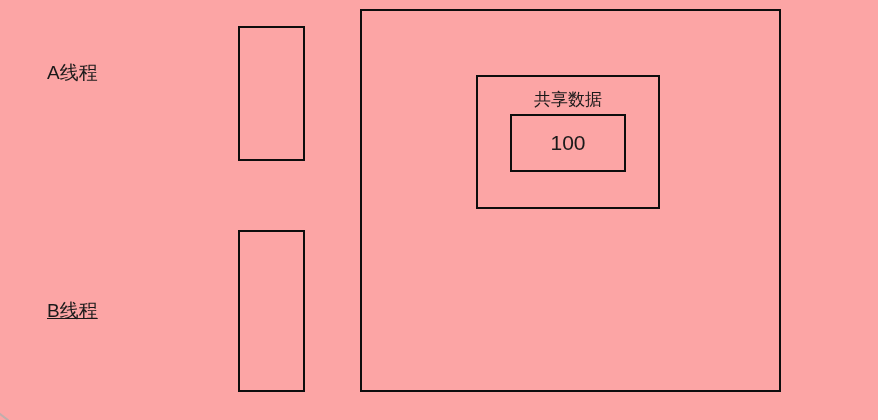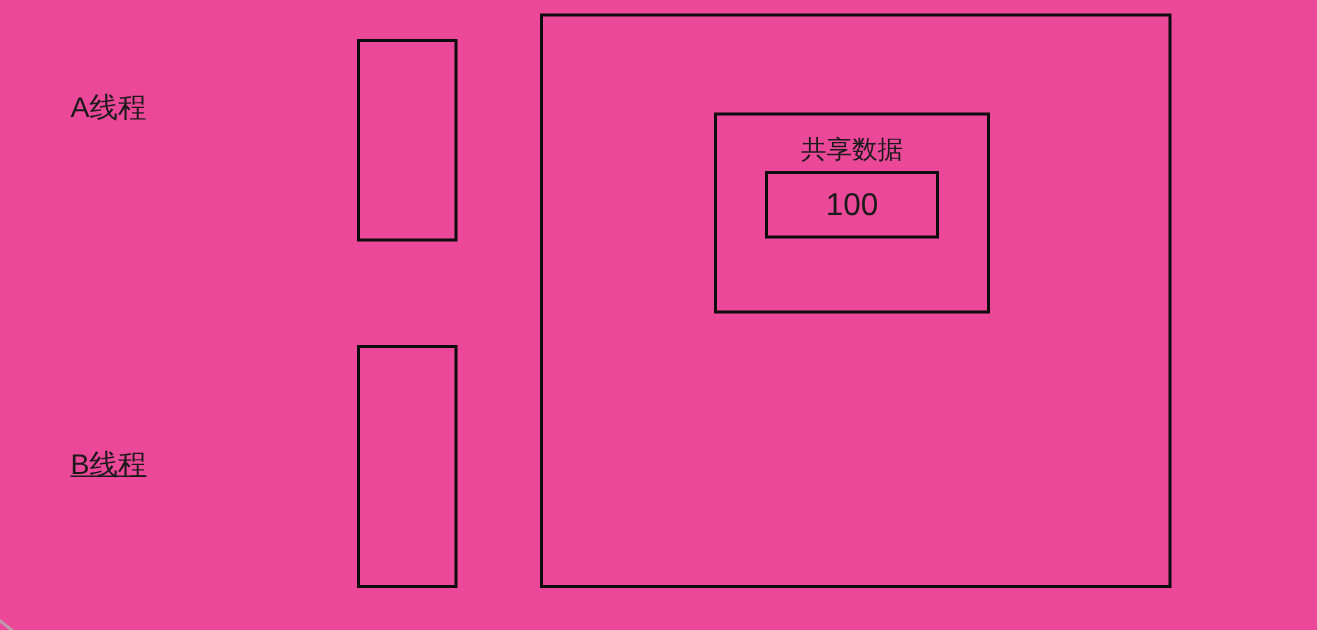--- a/index.html
+++ b/index.html
@@ -3,21 +3,21 @@
 <meta charset="utf-8">
 <style>
   html, body {
     margin: 0;
     padding: 0;
   }
   .canvas {
     position: relative;
     width: 878px;
     height: 420px;
-    background: #ec4899;
+    background: #fca5a5;
     overflow: hidden;
     font-family: "Liberation Sans", "DejaVu Sans", sans-serif;
     color: #1a1a1a;
   }
   .thread-label {
     position: absolute;
     font-size: 19px;
     line-height: 22px;
     color: #1a1a1a;
     white-space: nowrap;
@@ -50,21 +50,21 @@
   .shared-data-label {
     margin-top: 13px;
     font-size: 17px;
     line-height: 20px;
     color: #1a1a1a;
     white-space: nowrap;
   }
   .shared-value-box {
     margin-top: 4px;
     width: 116px;
-    height: 45px;
+    height: 58px;
     border: 2px solid #0d0d0d;
     box-sizing: border-box;
     display: flex;
     align-items: center;
     justify-content: center;
   }
   .shared-value {
     font-size: 21px;
     color: #1a1a1a;
   }

